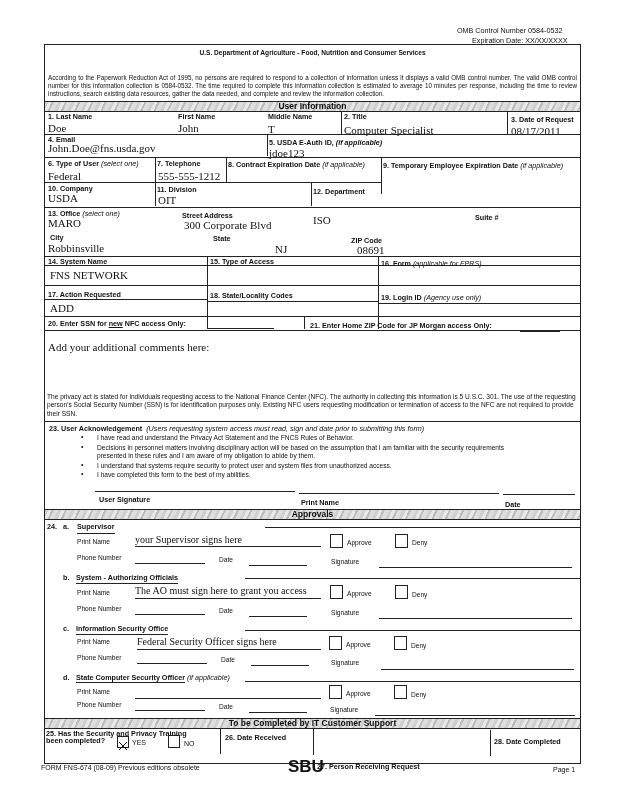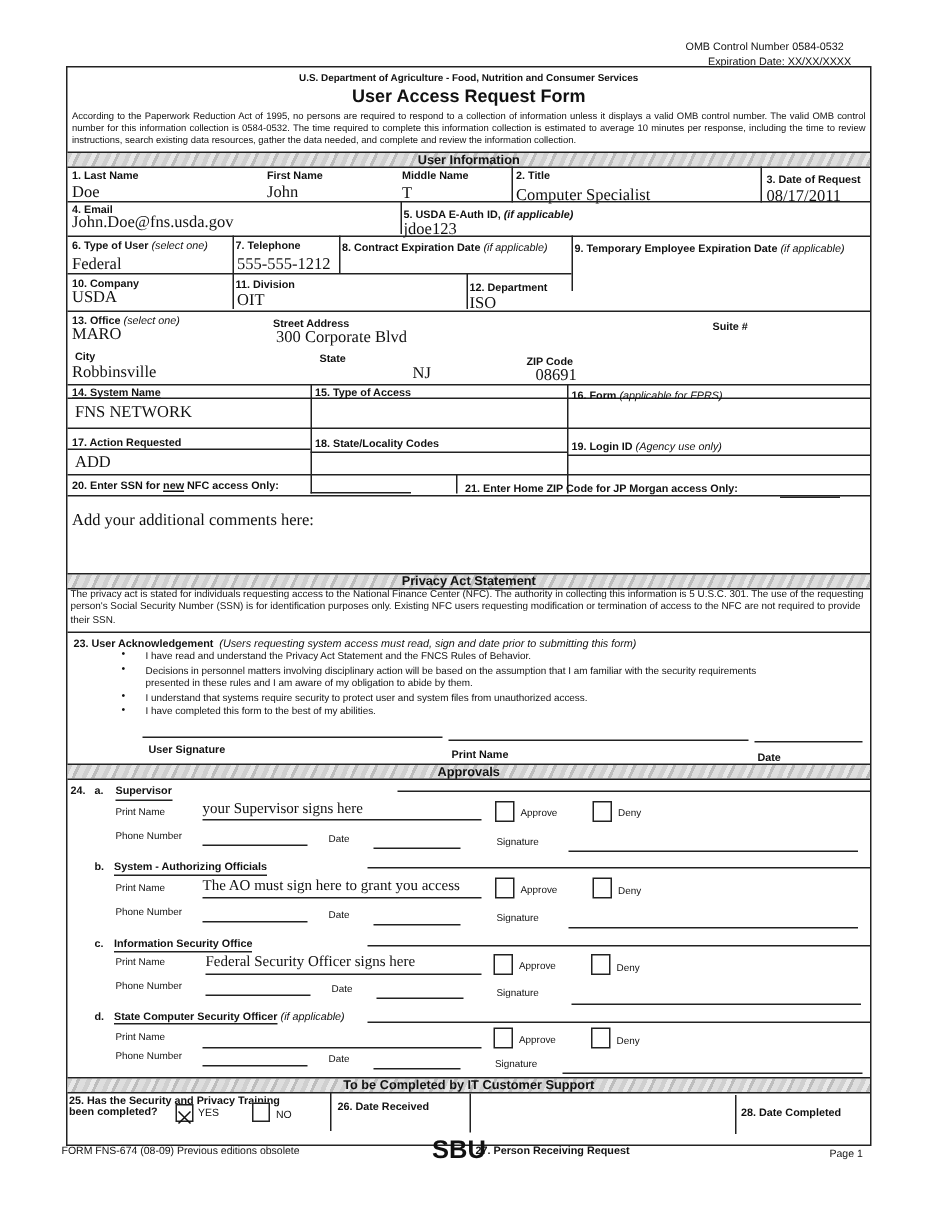--- a/index.html
+++ b/index.html
@@ -23,21 +23,20 @@
 </style>
 </head>
 <body>
 
 <div class="abs small" style="left:457px;top:26px;font-size:7.2px;">OMB Control Number 0584-0532</div>
 <div class="abs small" style="left:472px;top:36px;font-size:7.2px;">Expiration Date: XX/XX/XXXX</div>
 
 <div class="form">
 
   <div class="abs" style="left:0;right:0;top:4px;text-align:center;font-size:6.6px;font-weight:bold;">U.S. Department of Agriculture  -  Food, Nutrition and Consumer Services</div>
-  <div class="abs" style="left:0;right:0;top:12px;text-align:center;font-size:12px;font-weight:bold;">User Access Request Form</div>
   <div class="abs para" style="left:3px;right:3px;top:29px;font-size:6.3px;line-height:8.2px;text-align:justify;">According to the Paperwork Reduction Act of 1995, no persons are required to respond to a collection of information unless it displays a valid OMB control number. The valid OMB control number for this information collection is 0584-0532. The time required to complete this information collection is estimated to average 10 minutes per response, including the time to review instructions, search existing data resources, gather the data needed, and complete and review the information collection.</div>
 
   <div class="band" style="top:56px;">
       <span>User Information</span>
     </div>
 
   <div class="abs lbl" style="left:3px;top:67px;">1. Last Name</div>
   <div class="abs val" style="left:3px;top:77px;">Doe</div>
   <div class="abs lbl" style="left:133px;top:67px;">First Name</div>
   <div class="abs val" style="left:133px;top:77px;">John</div>
@@ -69,21 +68,21 @@
   <div class="abs lbl" style="left:338px;top:116px;"><span>9. Temporary Employee Expiration Date</span> <i style="font-weight:normal">(if applicable)</i></div>
   <div class="hline" style="left:0;width:336px;top:137px;"></div>
 
   <div class="abs lbl" style="left:3px;top:139px;">10. Company</div>
   <div class="abs val" style="left:3px;top:147px;">USDA</div>
   <div class="vline" style="left:110px;top:137px;height:24px;"></div>
   <div class="abs lbl" style="left:112px;top:140px;">11. Division</div>
   <div class="abs val" style="left:113px;top:149px;">OIT</div>
   <div class="vline" style="left:266px;top:137px;height:24px;"></div>
   <div class="abs lbl" style="left:268px;top:142px;">12. Department</div>
-  <div class="abs val" style="left:268px;top:151px;text-align:right;">ISO</div>
+  <div class="abs val" style="left:268px;top:169px;text-align:right;">ISO</div>
   <div class="hline" style="left:0;width:535px;top:162px;"></div>
 
   <div class="abs lbl" style="left:3px;top:164px;"><span>13. Office</span> <i style="font-weight:normal">(select one)</i></div>
   <div class="abs val" style="left:3px;top:172px;">MARO</div>
   <div class="abs lbl" style="left:137px;top:166px;">Street Address</div>
   <div class="abs val" style="left:139px;top:174px;">300 Corporate Blvd</div>
   <div class="abs lbl" style="left:430px;top:168px;">Suite #</div>
   <div class="abs lbl" style="left:5px;top:188px;">City</div>
   <div class="abs val" style="left:3px;top:197px;">Robbinsville</div>
   <div class="abs lbl" style="left:168px;top:189px;">State</div>
@@ -112,23 +111,20 @@
 
   <div class="abs lbl" style="left:3px;top:274px;"><span>20.  Enter SSN for </span><span style="text-decoration:underline">new</span><span> NFC access Only:</span></div>
   <div class="ul" style="left:162px;width:67px;top:283px;"></div>
   <div class="vline" style="left:259px;top:271px;height:13px;"></div>
   <div class="abs lbl" style="left:265px;top:276px;">21. Enter Home ZIP Code for JP Morgan access Only:</div>
   <div class="ul" style="left:475px;width:40px;top:286px;"></div>
   <div class="hline" style="left:0;width:535px;top:285px;"></div>
 
   <div class="abs val" style="left:3px;top:296px;">Add your additional comments here:</div>
 
-  <div class="band" style="top:337px;">
-      <span>Privacy Act Statement</span>
-    </div>
   <div class="abs para" style="left:2px;right:2px;top:348px;font-size:6.6px;line-height:8.4px;">The privacy act is stated for individuals requesting access to the National Finance Center (NFC). The authority in collecting this information is 5 U.S.C. 301.  The use of the requesting person's Social Security Number (SSN) is for identification purposes only.  Existing NFC users requesting modification or termination of access to the NFC are not required to provide their SSN.</div>
   <div class="hline" style="left:0;width:535px;top:376px;"></div>
 
   <div class="abs lbl" style="left:4px;top:379px;"><span>23.  User Acknowledgement</span> &nbsp;<i style="font-weight:normal">(Users requesting system access must read, sign and date prior to submitting this form)</i></div>
   <div class="bullet" style="left:36px;top:388px;">•</div>
   <div class="abs para" style="left:52px;top:389px;">I have read and understand the Privacy Act Statement and the FNCS Rules of Behavior.</div>
   <div class="bullet" style="left:36px;top:398px;">•</div>
   <div class="abs para" style="left:52px;top:399px;width:420px;white-space:normal;">Decisions in personnel matters involving disciplinary action will be based on the assumption that I am familiar with the security requirements presented in these rules and I am aware of my obligation to abide by them.</div>
   <div class="bullet" style="left:36px;top:416px;">•</div>
   <div class="abs para" style="left:52px;top:417px;">I understand that systems require security to protect user and system files from unauthorized access.</div>

